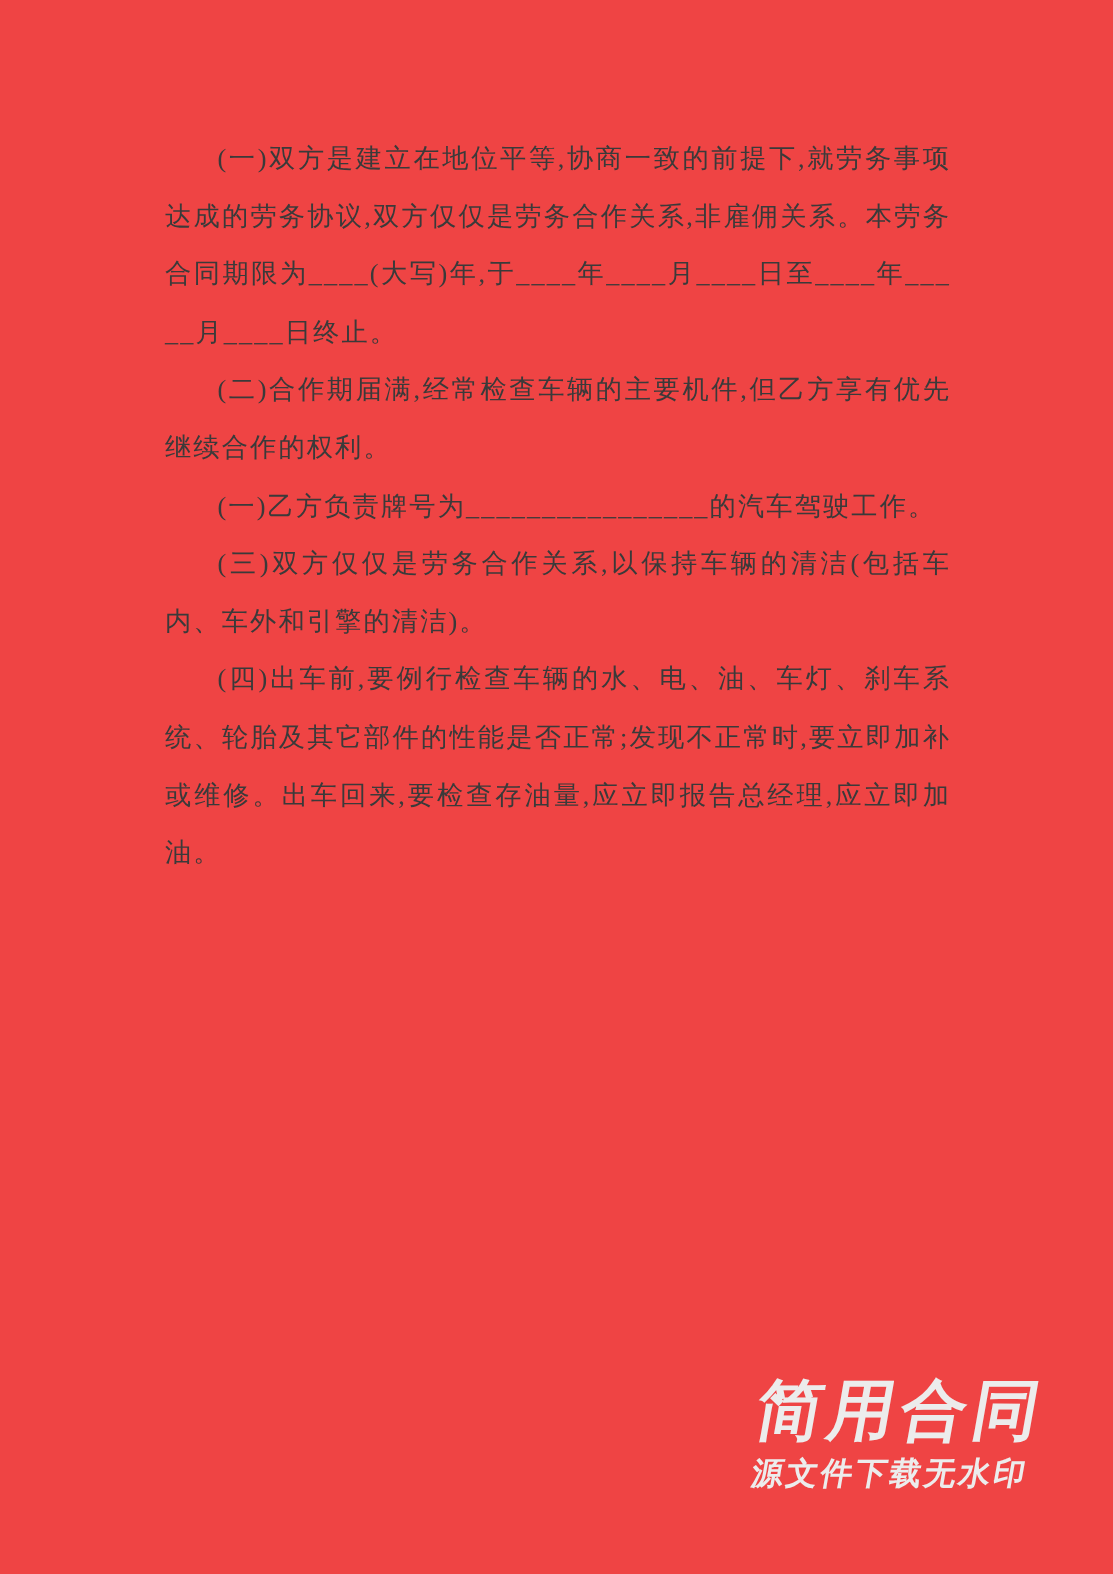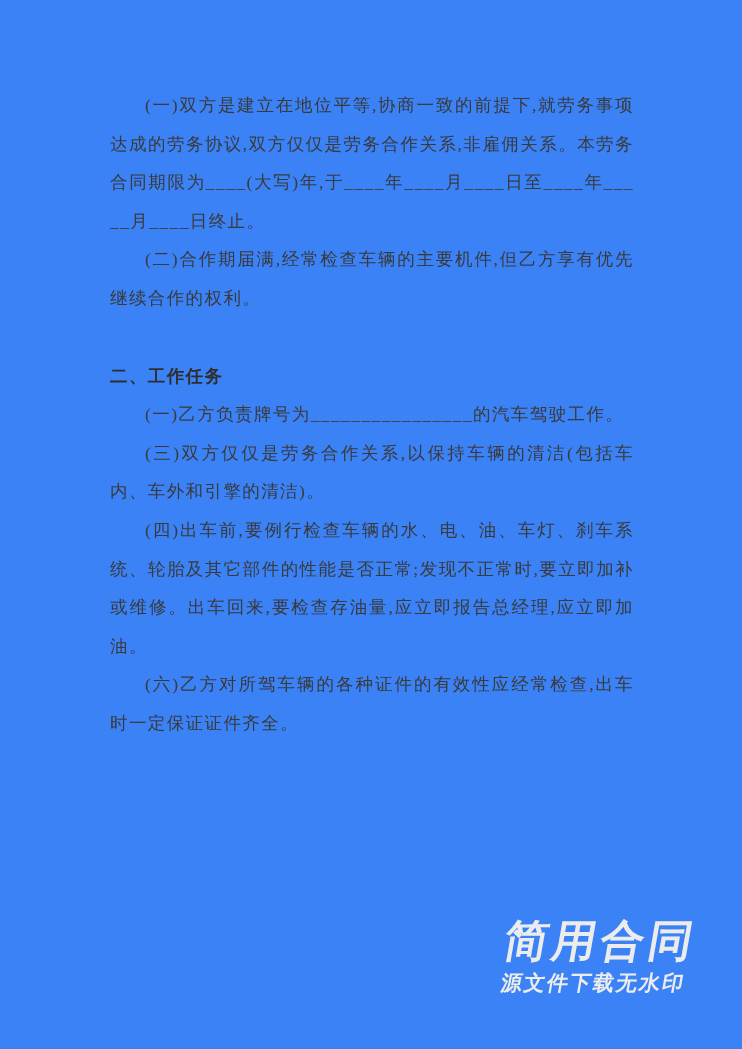--- a/index.html
+++ b/index.html
@@ -5,21 +5,21 @@
   * { box-sizing: border-box; }
   html, body {
     margin: 0;
     padding: 0;
     background: #ffffff;
   }
   .page {
     position: relative;
     width: 742px;
     height: 1049px;
-    background: #3b82f6;
+    background: #ef4444;
     overflow: hidden;
     font-family: "Liberation Serif", serif;
   }
   .content {
     position: absolute;
     left: 110px;
     top: 86px;
     width: 524px;
   }
   .para {
@@ -61,24 +61,22 @@
     margin-top: 9px;
   }
 </style>
 </head>
 <body>
 
 <div class="page">
   <div class="content">
     <p class="para">(一)双方是建立在地位平等,协商一致的前提下,就劳务事项达成的劳务协议,双方仅仅是劳务合作关系,非雇佣关系。本劳务合同期限为____(大写)年,于____年____月____日至____年_____月____日终止。</p>
     <p class="para">(二)合作期届满,经常检查车辆的主要机件,但乙方享有优先继续合作的权利。</p>
-    <p class="para heading">二、工作任务</p>
     <p class="para">(一)乙方负责牌号为________________的汽车驾驶工作。</p>
     <p class="para">(三)双方仅仅是劳务合作关系,以保持车辆的清洁(包括车内、车外和引擎的清洁)。</p>
     <p class="para">(四)出车前,要例行检查车辆的水、电、油、车灯、刹车系统、轮胎及其它部件的性能是否正常;发现不正常时,要立即加补或维修。出车回来,要检查存油量,应立即报告总经理,应立即加油。</p>
-    <p class="para">(六)乙方对所驾车辆的各种证件的有效性应经常检查,出车时一定保证证件齐全。</p>
   </div>
 
   <div class="watermark">
     <div class="brand">简用合同</div>
     <div class="tagline">源文件下载无水印</div>
   </div>
 </div>
 
 </body></html>

